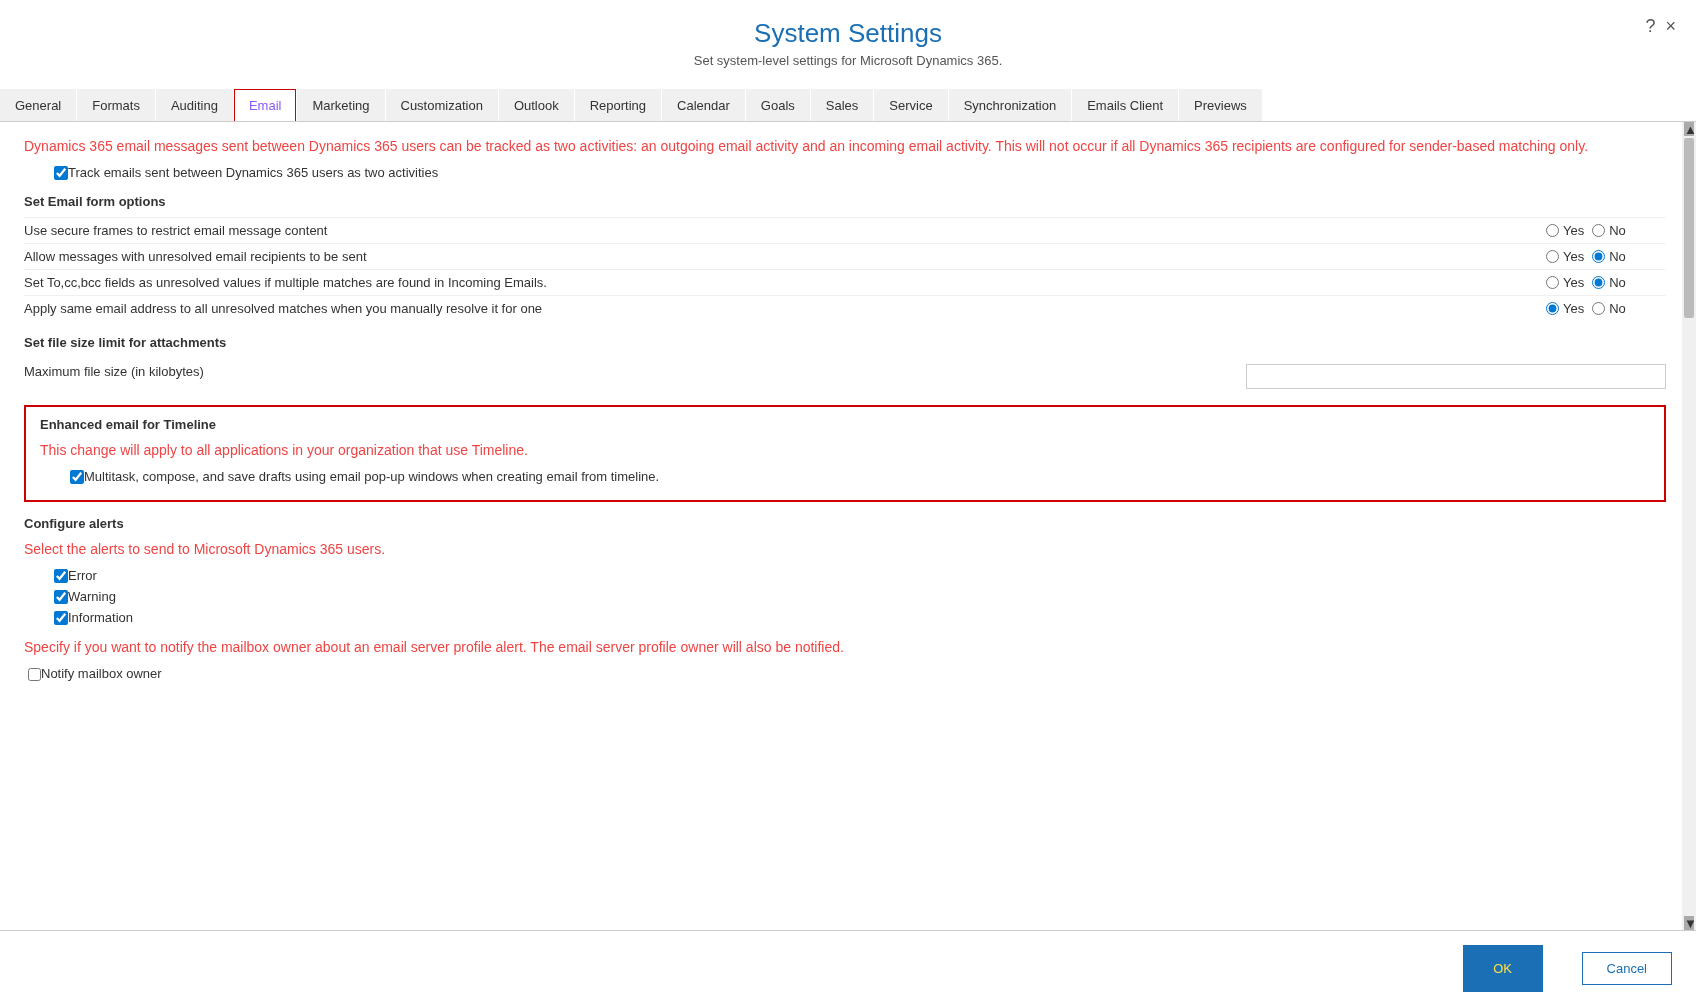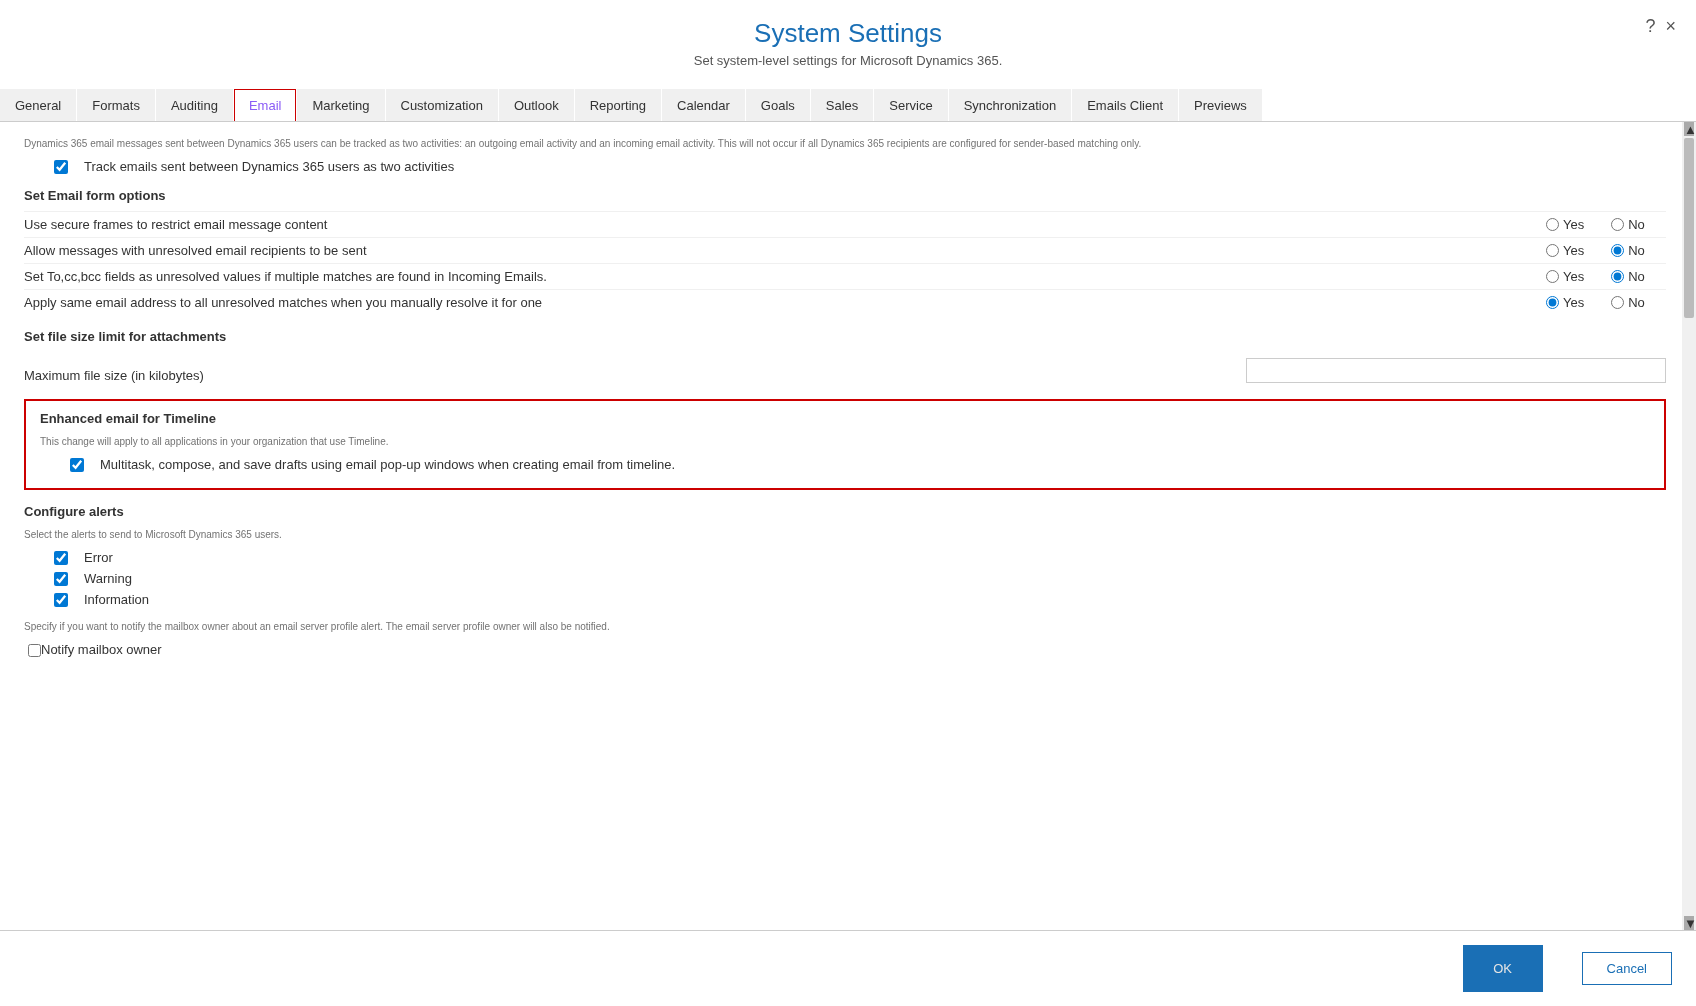--- a/index.html
+++ b/index.html
@@ -77,29 +77,29 @@
       font-weight: 500;
       z-index: 2;
     }
     .content-area {
       flex: 1;
       padding: 14px 24px 10px 24px;
       overflow-y: auto;
       position: relative;
     }
     .section-description {
-      font-size: 10px;
-      color: #737373;
+      font-size: 14px;
+      color: #ef4444;
       margin-bottom: 8px;
       line-height: 1.5;
     }
     .checkbox-row {
       display: flex;
       align-items: center;
-      gap: 16px;
+      gap: 0;
       margin: 6px 0 6px 30px;
     }
     .checkbox-row input[type="checkbox"] {
       width: 14px;
       height: 14px;
       accent-color: #0078d4;
     }
     .section-heading {
       font-weight: 700;
       font-size: 13px;
@@ -115,36 +115,36 @@
     .setting-row:first-of-type {
       border-top: none;
     }
     .setting-label {
       font-size: 13px;
       color: #333;
       flex: 1;
     }
     .radio-group {
       display: flex;
-      gap: 27px;
+      gap: 8px;
       align-items: flex-start;
       min-width: 120px;
     }
     .radio-group label {
       display: flex;
       align-items: center;
       gap: 4px;
       cursor: pointer;
     }
     .radio-group input[type="radio"] {
       accent-color: #0078d4;
     }
     .file-size-row {
       display: flex;
-      align-items: flex-end;
+      align-items: flex-start;
       justify-content: space-between;
       padding: 6px 0;
     }
     .file-size-input {
       border: 1px solid #ccc;
       padding: 4px 8px;
       font-size: 13px;
       width: 420px;
       text-align: left;
     }
@@ -176,21 +176,21 @@
       display: flex;
       justify-content: flex-end;
       align-items: center;
       padding: 14px 24px;
       border-top: 1px solid #ccc;
       gap: 10px;
       margin-top: auto;
     }
     .btn-ok {
       background: #1a6fb5;
-      color: #e5e5e5;
+      color: #fde047;
       border: none;
       padding: 16px 24px;
       font-size: 13px;
       cursor: pointer;
       min-width: 80px;
     }
     .btn-cancel {
       background: #fff;
       color: #1a6fb5;
       border: 1px solid #1a6fb5;

